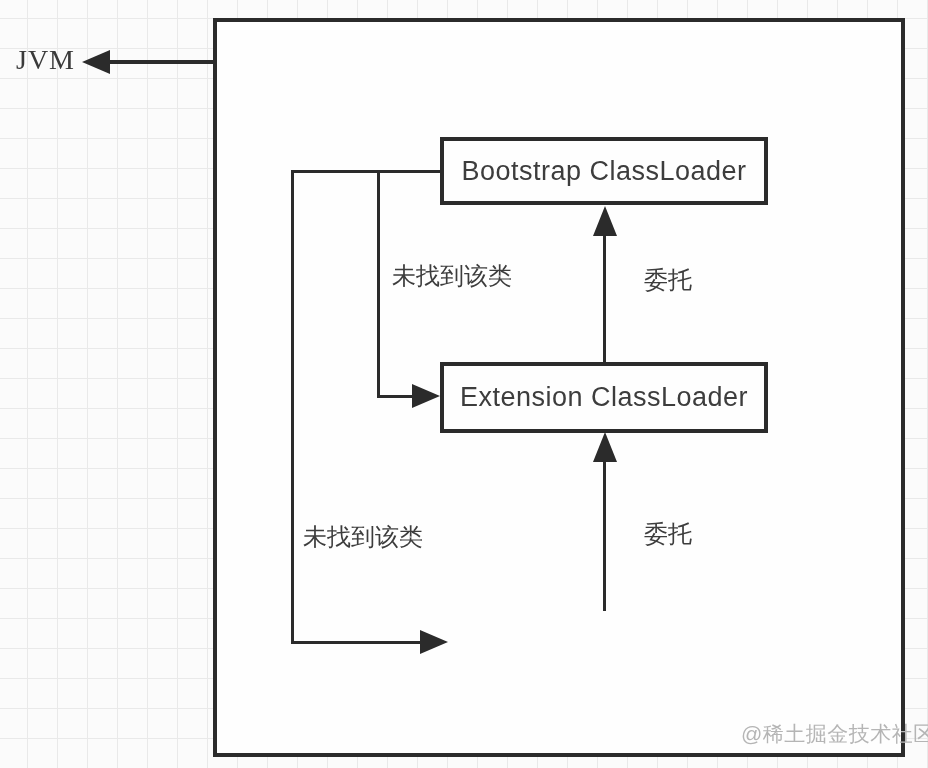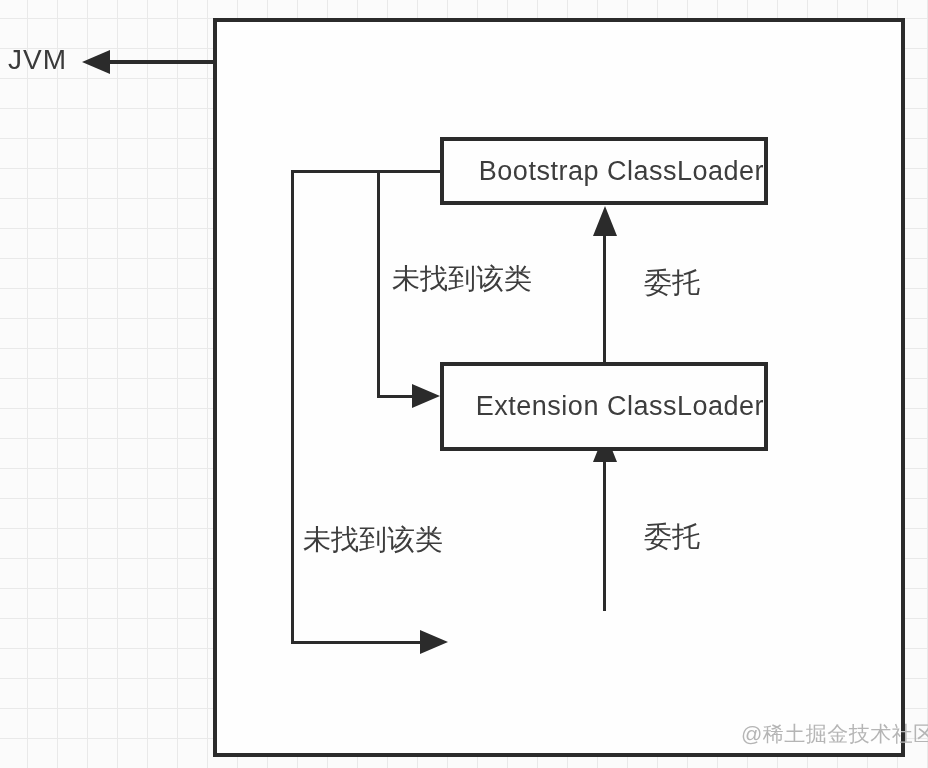--- a/index.html
+++ b/index.html
@@ -26,43 +26,43 @@
     width: 692px; height: 739px;
     border: 4px solid #2b2b2b;
     background: #fefefe;
   }
   .node {
     position: absolute;
     border: 4px solid #2b2b2b;
     background: #fefefe;
     display: flex;
     align-items: center;
-    justify-content: flex-end;
+    justify-content: center;
     font-size: 27px;
     color: #3d3d3d;
     letter-spacing: 0.5px;
     white-space: nowrap;
   }
   .node-bootstrap { left: 440px; top: 137px; width: 328px; height: 68px; }
-  .node-extension { left: 440px; top: 362px; width: 328px; height: 89px; }
+  .node-extension { left: 440px; top: 362px; width: 328px; height: 71px; }
   .node-app       { left: 448px; top: 611px; width: 313px; height: 67px; }
 
   .line { position: absolute; background: #2b2b2b; }
   
   .jvm-line { left: 104px; top: 60px; width: 110px; height: 4px; }
   .jvm-arrowhead {
     position: absolute; left: 82px; top: 50px;
     width: 0; height: 0;
     border-top: 12px solid transparent;
     border-bottom: 12px solid transparent;
     border-right: 28px solid #2b2b2b;
   }
   .jvm-text {
-    position: absolute; left: 8px; top: 44px;
-    font-size: 28px; color: #3a3a3a; letter-spacing: 1px;
+    position: absolute; left: 16px; top: 44px;
+    font-size: 28px; color: #3a3a3a; letter-spacing: 1px; font-family: Liberation Serif, serif;
   }
 
   
   .h-top    { left: 291px; top: 170px; width: 149px; height: 3px; }
   .v-mid    { left: 377px; top: 170px; width: 3px;  height: 228px; }
   .h-ext    { left: 377px; top: 395px; width: 38px; height: 3px; }
   .v-left   { left: 291px; top: 170px; width: 3px;  height: 474px; }
   .h-app    { left: 291px; top: 641px; width: 131px; height: 3px; }
   .arrow-right {
     position: absolute; width: 0; height: 0;
@@ -80,21 +80,21 @@
     position: absolute; width: 0; height: 0;
     border-left: 12px solid transparent;
     border-right: 12px solid transparent;
     border-bottom: 30px solid #2b2b2b;
   }
   .ah-up1 { left: 593px; top: 206px; }
   .ah-up2 { left: 593px; top: 432px; }
 
   .edge-label {
     position: absolute;
-    font-size: 28px;
+    font-size: 24px;
     color: #3d3d3d;
     white-space: nowrap;
   }
   .nf-top { left: 392px; top: 260px; }
   .dl-top { left: 644px; top: 264px; }
   .nf-bottom { left: 303px; top: 521px; }
   .dl-bottom { left: 644px; top: 518px; }
 
   .watermark {
     position: absolute;

